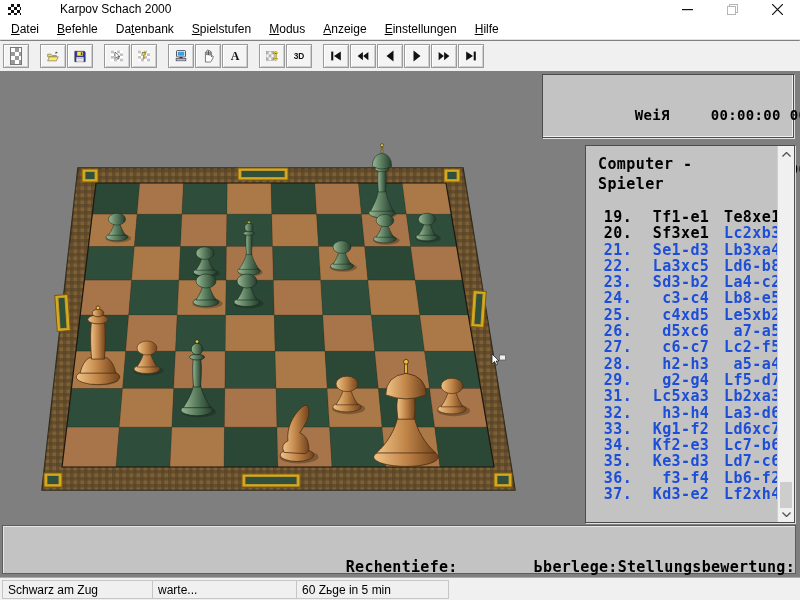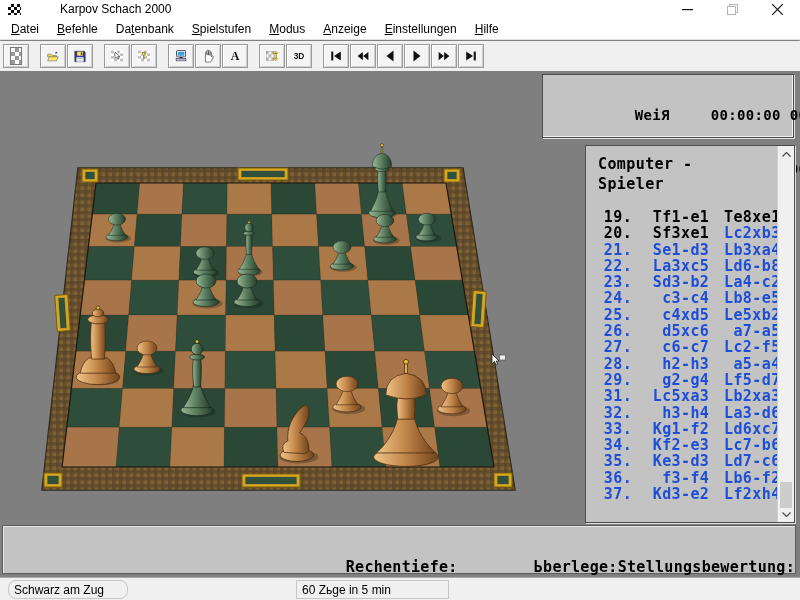--- a/index.html
+++ b/index.html
@@ -65,21 +65,21 @@
       border:1px solid #5c5c5c;box-shadow:inset 1px 1px 0 #e6e6e6;box-sizing:border-box;
       font:bold 15px "DejaVu Sans Mono",monospace;letter-spacing:.3px;color:#000;padding:19px 0 0 8px;text-align:right;}
   .infopanel div{line-height:15.4px;white-space:pre;}
   .infoline1 span{display:inline-block;}
   .infoline1 .c1{width:142px;} .infoline1 .c2{width:160px;}
   
   .statusbar{position:absolute;left:0;top:577px;width:100%;height:23px;background:#f0f0f0;
       border-top:1px solid #ababab;box-sizing:border-box;}
   .sbsec{position:absolute;top:2px;height:19px;border:1px solid #c6c6c6;background:#f0f0f0;
       font-size:12px;color:#000;padding:2px 0 0 5px;box-sizing:border-box;}
-  .sb1{left:8px;width:120px;border-radius:8px;} .sb2{left:152px;width:148px;} .sb3{left:296px;width:153px;}
+  .sb1{left:2px;width:156px;} .sb2{left:152px;width:148px;} .sb3{left:296px;width:153px;}
   svg{display:block;}
 </style>
 </head>
 <body>
 
 <div id="win">
 
   <div class="titlebar">
     <span class="app-icon"></span>
     <span class="title-text">Karpov Schach 2000</span>
@@ -546,16 +546,17 @@
       <div class="infoline1">
         <span class="c1">Rechentiefe:</span><span class="c2">Ьberlege:</span><span>Stellungsbewertung:</span>
       </div>
       <div>HV:</div>
       <div>A04 - Rйti-System</div>
     </div>
   </div>
 
   <div class="statusbar">
     <div class="sbsec sb1">Schwarz am Zug</div>
+    <div class="sbsec sb2">warte...</div>
     <div class="sbsec sb3">60 Zьge in 5 min</div>
   </div>
 
 </div>
 
 </body></html>

